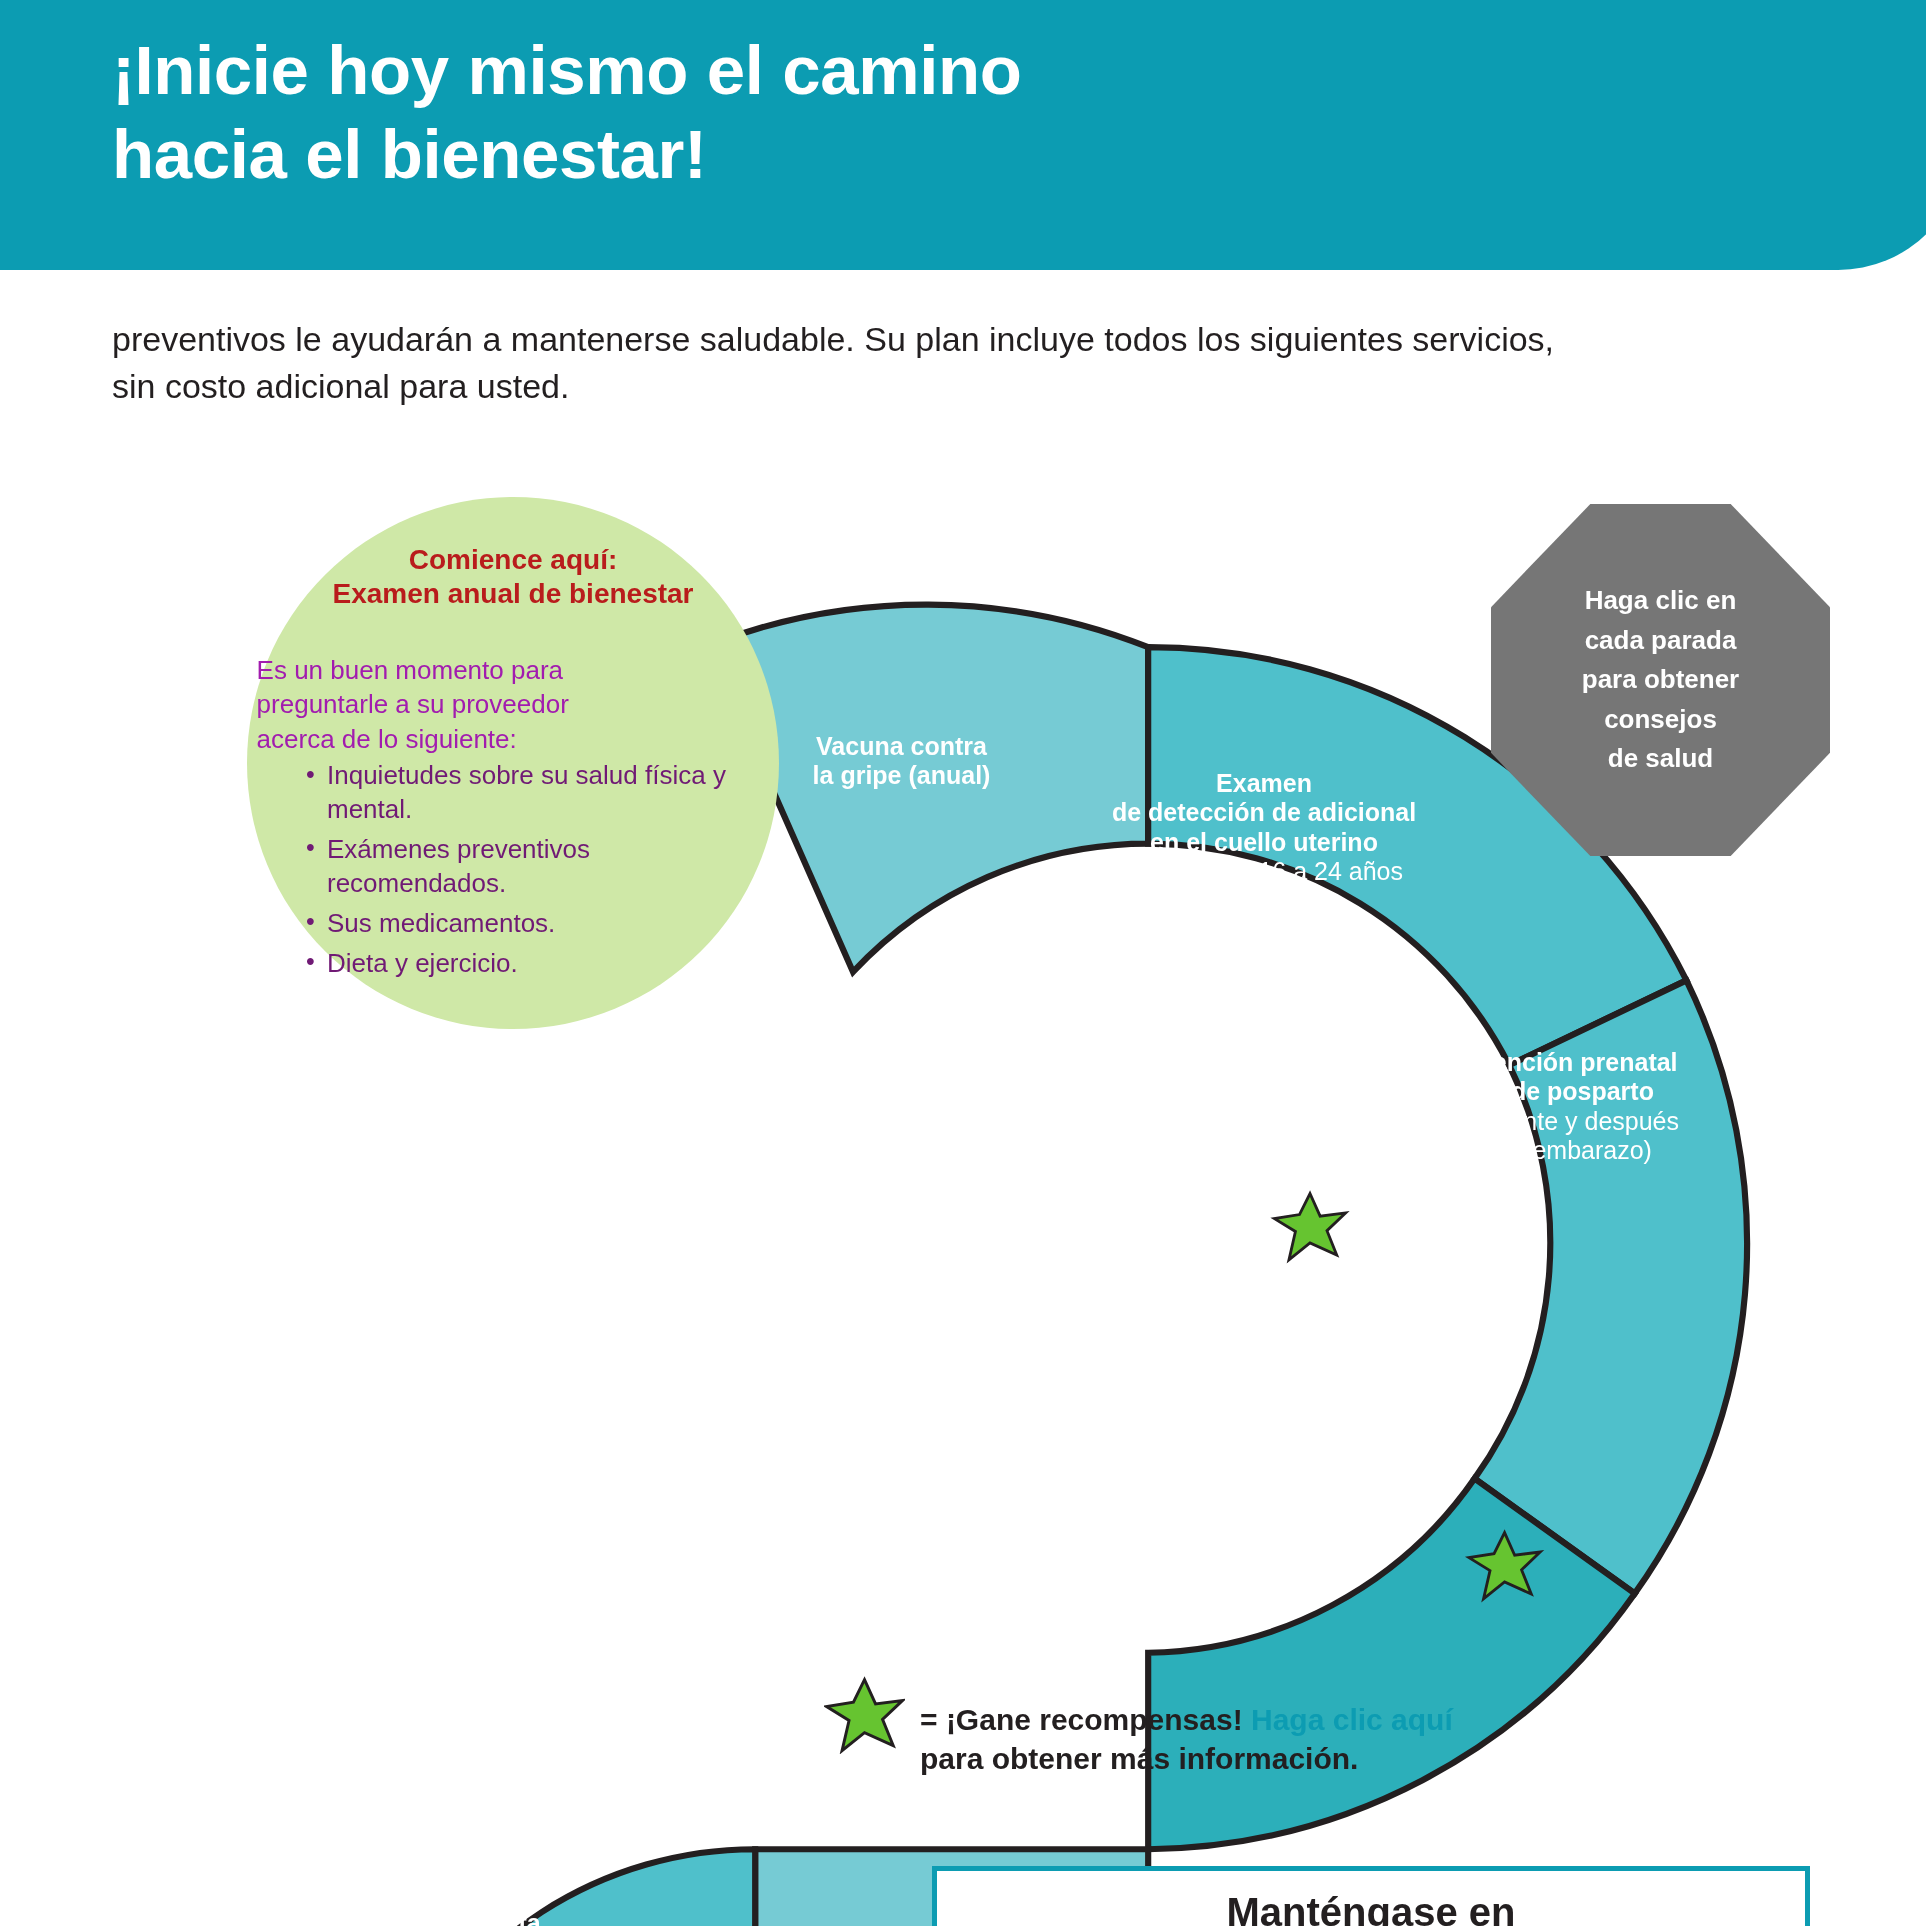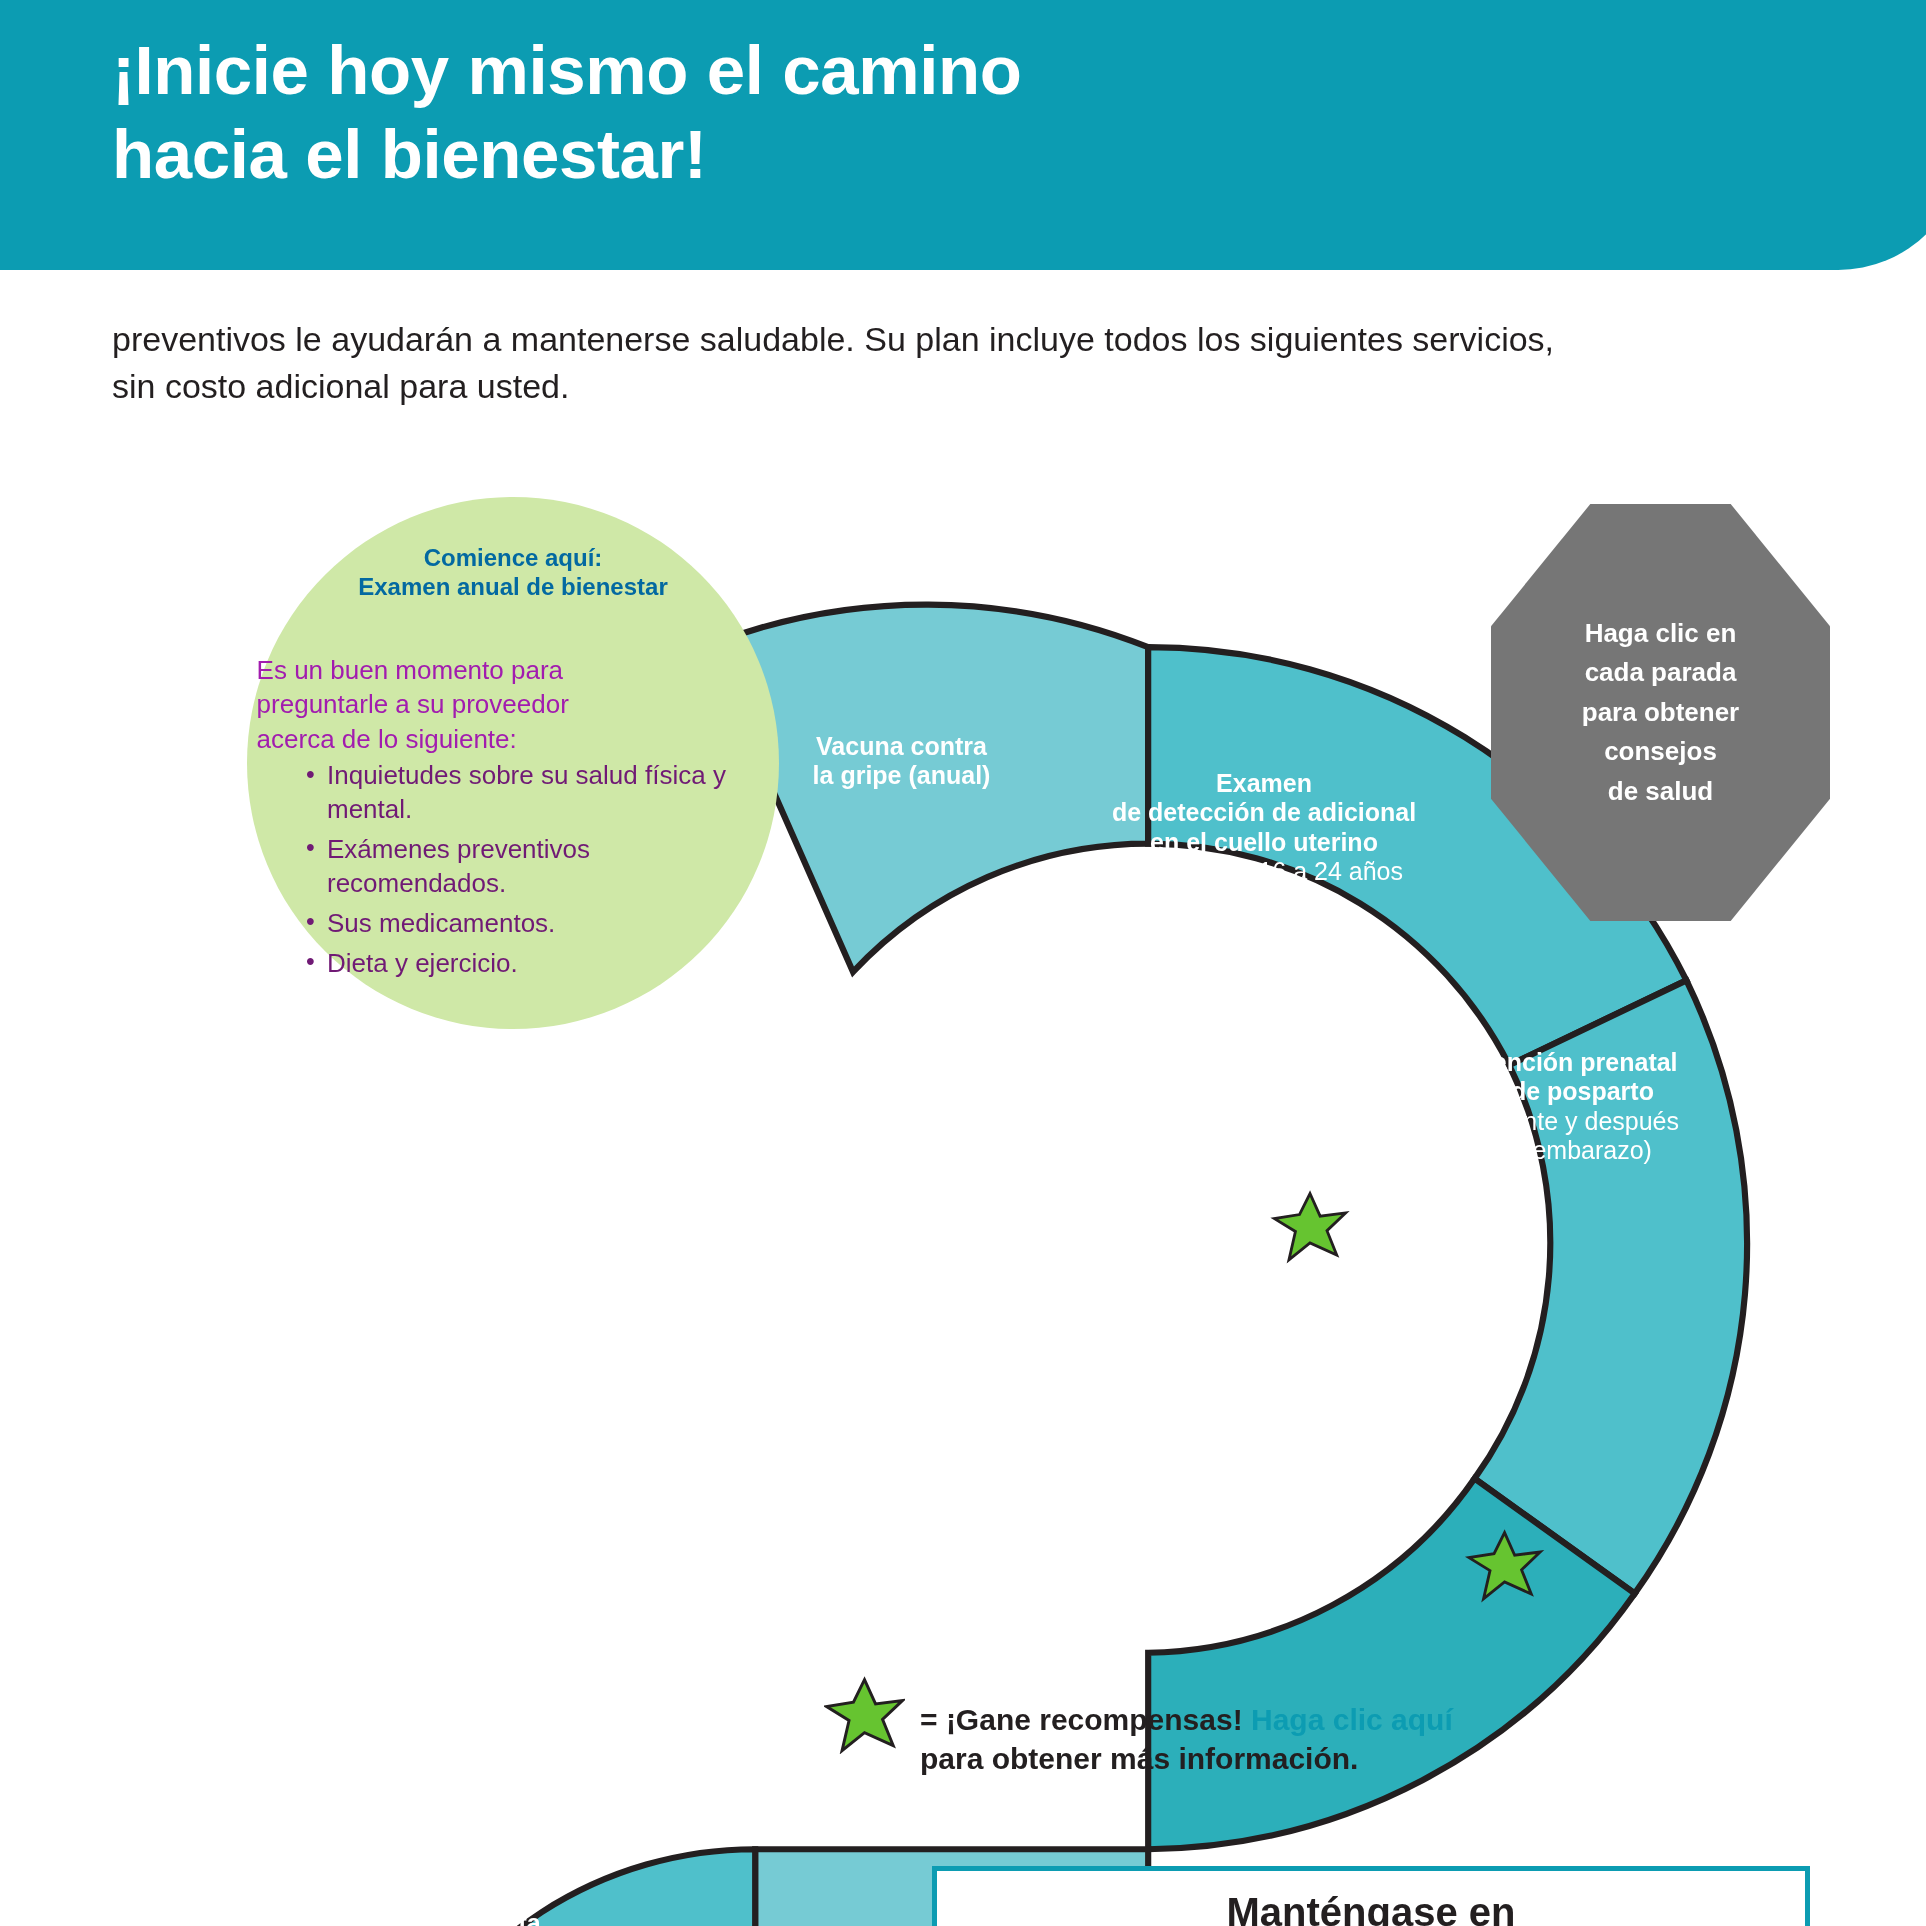--- a/index.html
+++ b/index.html
@@ -48,21 +48,21 @@
     background:#CFE8A7;
     z-index:5;
   }
   #start-circle-inner{
     position:absolute;left:0;top:0;width:532px;height:532px;
     padding:0;box-sizing:border-box;
   }
   #start-title{
     position:absolute;left:0;top:46px;width:532px;
     text-align:center;
-    color:#0369a1;font-weight:bold;font-size:24px;line-height:1.22;
+    color:#b91c1c;font-weight:bold;font-size:28px;line-height:1.22;
   }
   #start-title .ln{display:block;}
   #start-lead{
     position:absolute;left:9.6px;top:156px;width:462px;
     color:#a21caf;font-size:26px;line-height:1.32;
   }
   #start-lead .ln{display:block;}
   #start-bullets{
     position:absolute;left:56px;top:262px;width:462px;
     color:#701a75;font-size:26px;line-height:1.30;
@@ -70,21 +70,21 @@
   }
   #start-bullets li{
     position:relative;padding-left:24px;margin-bottom:6.2px;
   }
   #start-bullets li:before{
     content:"\2022";position:absolute;left:3.1px;top:-1.5px;font-size:25px;
   }
 
   
   #stop-octagon{
-    position:absolute;left:1491px;top:504px;width:339px;height:417px;
+    position:absolute;left:1491px;top:504px;width:339px;height:352px;
     background:#767676;
     clip-path:polygon(29.3% 0%,70.7% 0%,100% 29.3%,100% 70.7%,70.7% 100%,29.3% 100%,0% 70.7%,0% 29.3%);
     z-index:6;
     display:flex;align-items:center;justify-content:center;
   }
   #stop-octagon-text{
     color:#ffffff;font-weight:bold;font-size:26px;line-height:1.52;text-align:center;
   }
   #stop-octagon-text .ln{display:block;}
 

